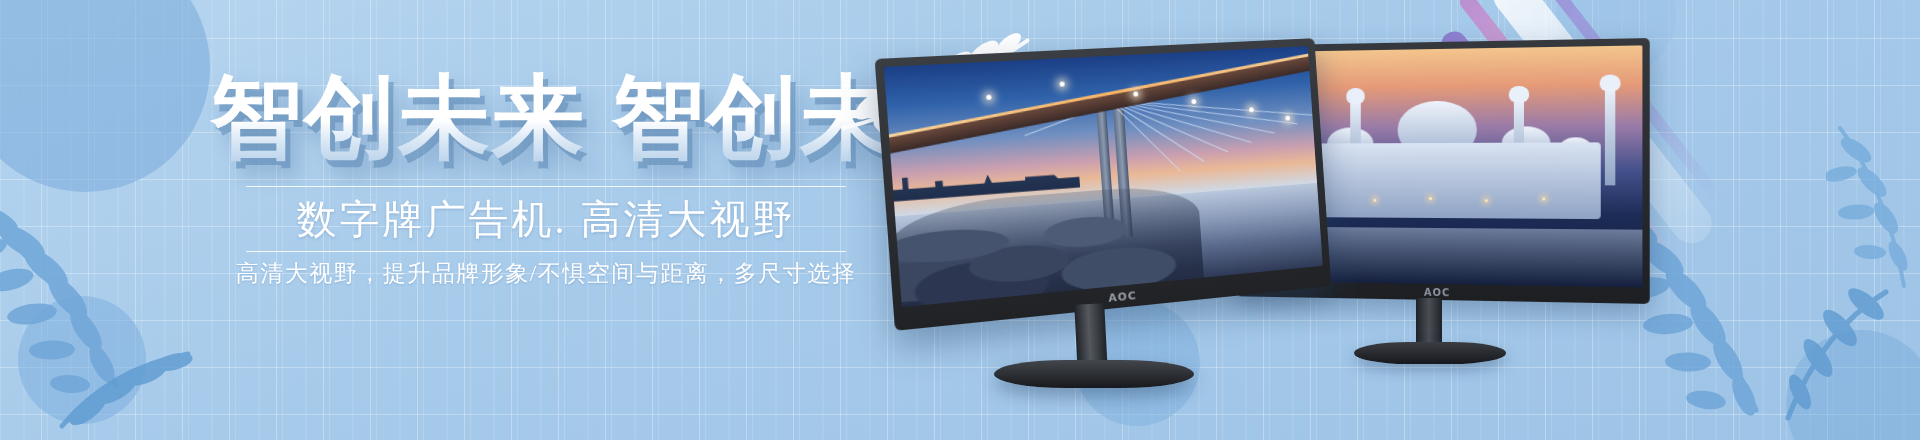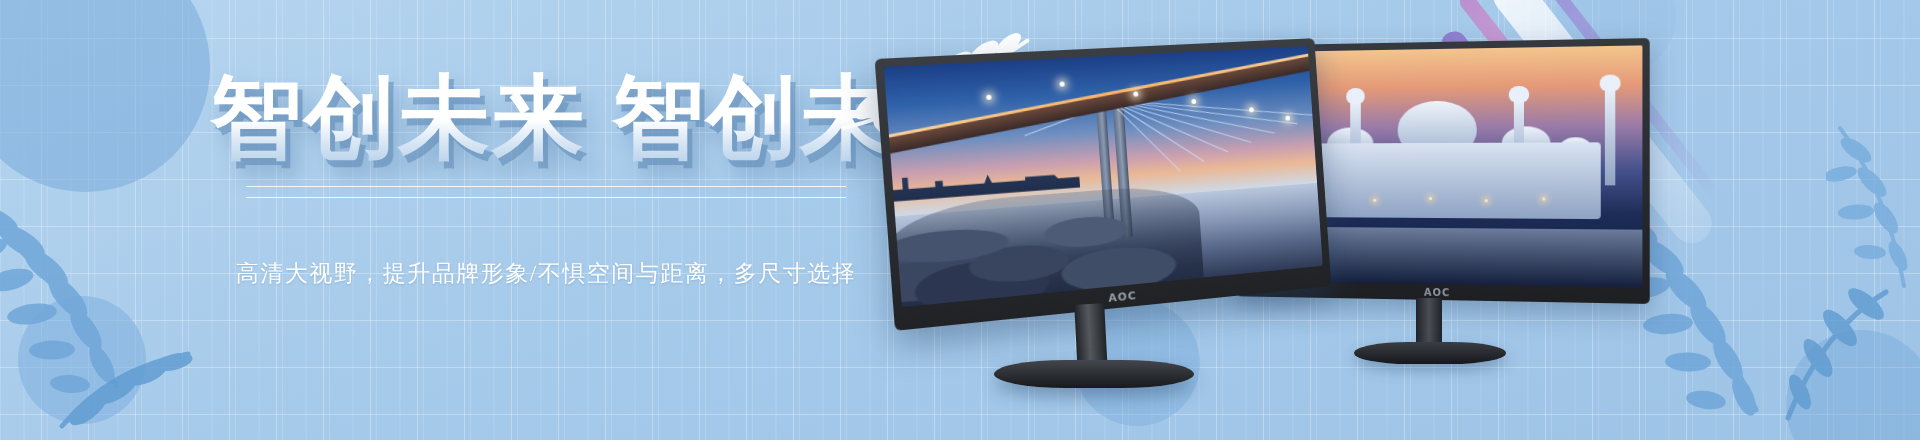--- a/index.html
+++ b/index.html
@@ -206,20 +206,21 @@
   </div>
 
   <div class="textblock">
 
     <div class="headline">
       <span>智创未来</span><span class="gap"></span><span>智创未来</span>
     </div>
 
     <div class="subwrap">
       <div class="rule top"></div>
+      <div class="subtitle">数字牌广告机. 高清大视野</div>
       <div class="rule bot"></div>
     </div>
 
     <div class="tagline">高清大视野，提升品牌形象/不惧空间与距离，多尺寸选择</div>
   </div>
 
   <div class="leafgrp" id="sprig">
     <svg width="190" height="130" viewBox="0 0 190 130">
       <g fill="#ffffff">
         <path d="M12 118 C70 96 130 52 182 6" stroke="#ffffff" stroke-width="4" fill="none" stroke-linecap="round"></path>

